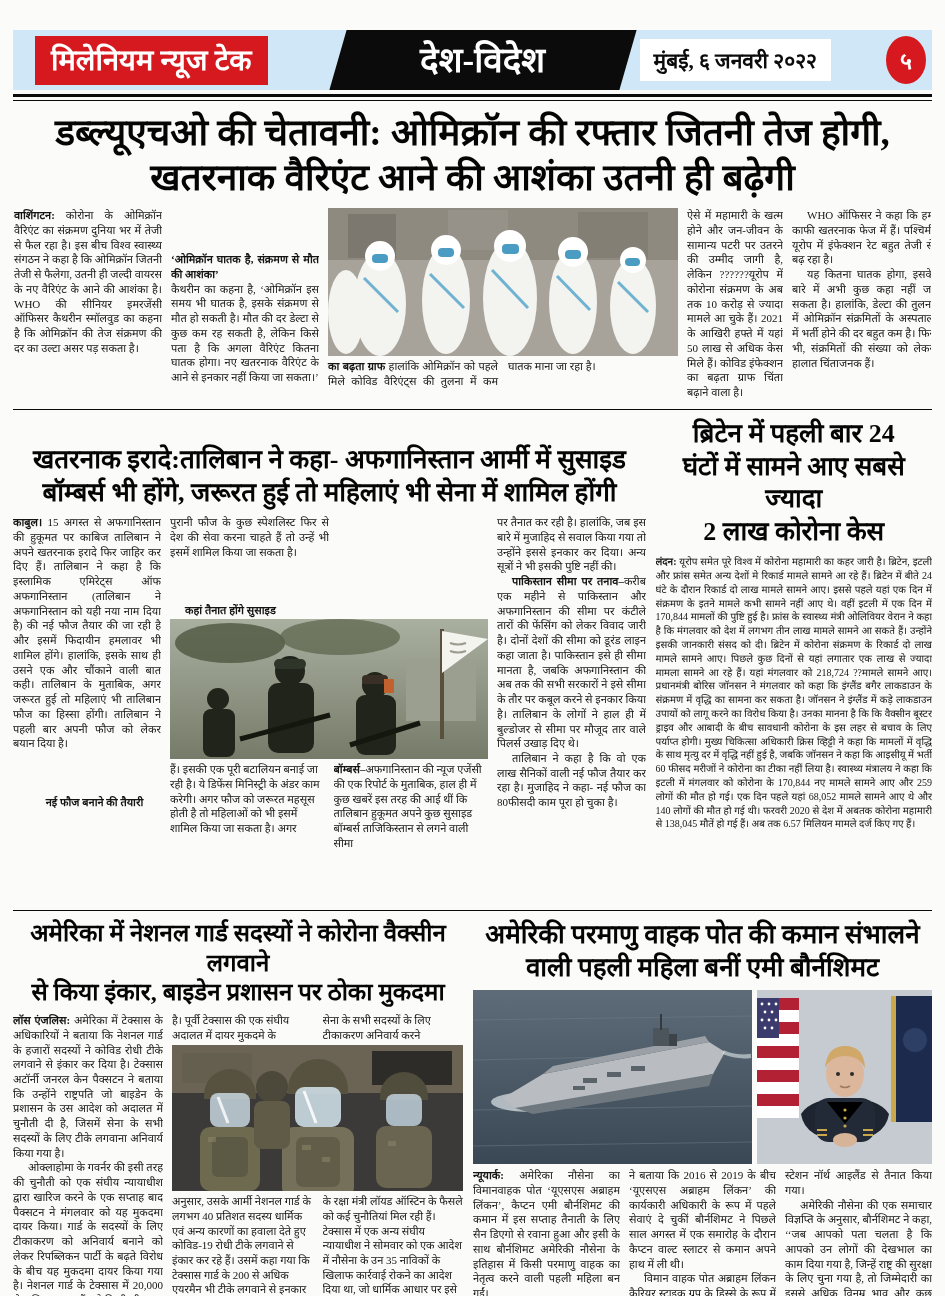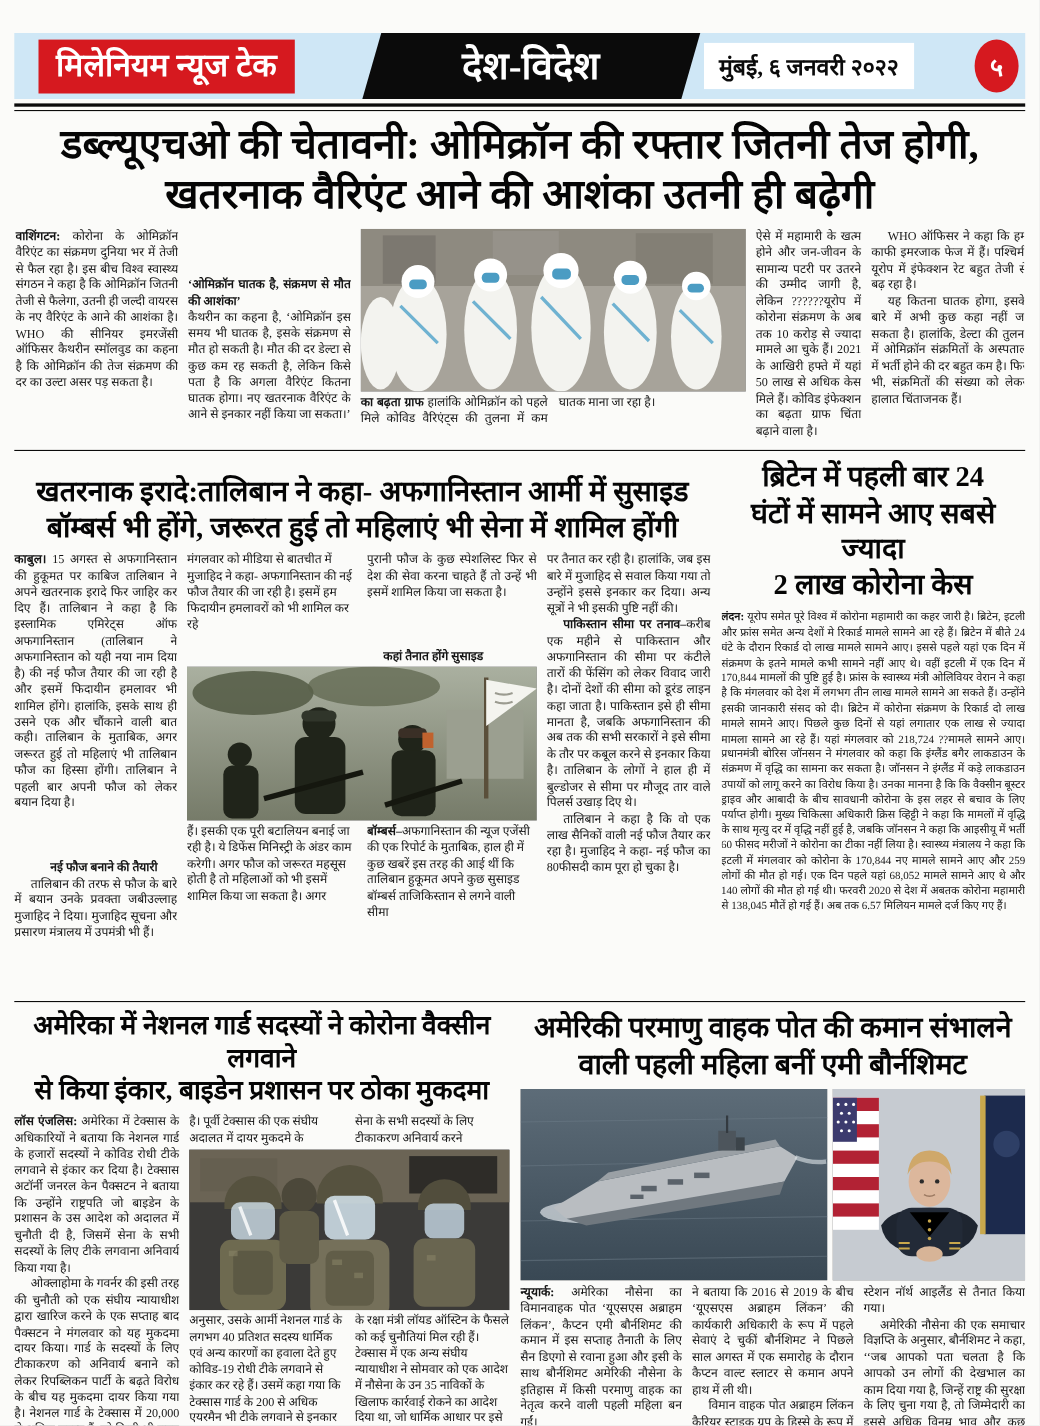--- a/index.html
+++ b/index.html
@@ -38,21 +38,21 @@
   .who-body{display:flex;gap:9px;margin:2px 14px 0;height:198px;overflow:hidden;}
   .w148{width:148px;flex:none;}
   .w96{width:96px;flex:none;}
   .w142{width:142px;flex:none;}
   .who-fig{width:350px;flex:none;margin:0;}
   .photo{background:#888;overflow:hidden;}
   .photo svg{display:block;}
   .who-caption{font-size:11px;line-height:1.3;column-count:2;column-gap:10px;margin-top:3px;text-align:justify;}
 
   
-  .mid-row{display:flex;margin:2px 13px 0;align-items:center;}
+  .mid-row{display:flex;margin:2px 13px 0;align-items:flex-end;}
   .taliban{width:633px;flex:none;}
   .vrule{width:1.5px;background:#0b0b0b;margin:0 4px;}
   .britain{flex:1;overflow:hidden;}
   .tal-body{display:flex;gap:9px;margin-top:2px;height:392px;overflow:hidden;}
   .tal-mid{width:318px;flex:none;display:flex;flex-direction:column;}
   .tal-top,.tal-bottom{display:flex;gap:9px;}
   .tal-top .cell,.tal-bottom .cell{width:50%;overflow:hidden;}
   .tal-top{height:104px;}
   .tal-bottom{flex:1;margin-top:3px;}
   .brit-body{font-size:10px;line-height:1.38;height:352px;overflow:hidden;margin-top:3px;}
@@ -153,46 +153,44 @@
         <figcaption class="who-caption">
           <span class="sub">का बढ़ता ग्राफ</span>
           <span>हालांकि ओमिक्रॉन को पहले मिले कोविड वैरिएंट्स की तुलना में कम घातक माना जा रहा है।</span>
         </figcaption>
       </figure>
       <div class="col w96">
         <p class="p noind">ऐसे में महामारी के खत्म होने और जन-जीवन के सामान्य पटरी पर उतरने की उम्मीद जागी है, लेकिन ??????यूरोप में कोरोना संक्रमण के अब तक 10 करोड़ से ज्यादा मामले आ चुके हैं। 2021 के आखिरी हफ्ते में यहां 50 लाख से अधिक केस मिले हैं। कोविड इंफेक्शन का बढ़ता ग्राफ चिंता बढ़ाने वाला है।</p>
         <p class="p sub">संक्रमितों की संख्या को लेकर हालात चिंताजनक</p>
       </div>
       <div class="col w142">
-        <p class="p">WHO ऑफिसर ने कहा कि हम काफी इमरजाक फेज में हैं। पश्चिमी यूरोप में इंफेक्शन रेट बहुत तेजी से बढ़ रहा है।</p>
+        <p class="p">WHO ऑफिसर ने कहा कि हम काफी खतरनाक फेज में हैं। पश्चिमी यूरोप में इंफेक्शन रेट बहुत तेजी से बढ़ रहा है।</p>
         <p class="p">यह कितना घातक होगा, इसके बारे में अभी कुछ कहा नहीं जा सकता है। हालांकि, डेल्टा की तुलना में ओमिक्रॉन संक्रमितों के अस्पताल में भर्ती होने की दर बहुत कम है। फिर भी, संक्रमितों की संख्या को लेकर हालात चिंताजनक हैं।</p>
       </div>
     </div>
   </section>
 
   <div class="rule-thin"></div>
 
   <div class="mid-row">
     <section class="taliban">
       <h2 class="hl hl-l">
         <span class="line">खतरनाक इरादे:तालिबान ने कहा- अफगानिस्तान आर्मी में सुसाइड</span>
         <span class="line">बॉम्बर्स भी होंगे, जरूरत हुई तो महिलाएं भी सेना में शामिल होंगी</span>
       </h2>
       <div class="tal-body bodytxt">
         <div class="col w148">
           <p class="p noind">
             <span class="dateline">काबुल।</span>
             <span>15 अगस्त से अफगानिस्तान की हुकूमत पर काबिज तालिबान ने अपने खतरनाक इरादे फिर जाहिर कर दिए हैं। तालिबान ने कहा है कि इस्लामिक एमिरेट्स ऑफ अफगानिस्तान (तालिबान ने अफगानिस्तान को यही नया नाम दिया है) की नई फौज तैयार की जा रही है और इसमें फिदायीन हमलावर भी शामिल होंगे। हालांकि, इसके साथ ही उसने एक और चौंकाने वाली बात कही। तालिबान के मुताबिक, अगर जरूरत हुई तो महिलाएं भी तालिबान फौज का हिस्सा होंगी। तालिबान ने पहली बार अपनी फौज को लेकर बयान दिया है।</span>
           </p>
           <p class="p sub center">नई फौज बनाने की तैयारी</p>
-          <p class="p">तालिबान की तरफ से फौज के बारे में बयान उनके प्रवक्ता जबीउल्लाह मुजाहिद ने दिया। मुजाहिद सूचना और प्रसारण मंत्रालय में उपमंत्री भी हैं।</p>
         </div>
         <div class="tal-mid">
           <div class="tal-top">
-            <div class="cell">मंगलवार को मीडिया से बातचीत में मुजाहिद ने कहा- अफगानिस्तान की नई फौज तैयार की जा रही है। इसमें हम फिदायीन हमलावरों को भी शामिल कर रहे</div>
             <div class="cell">
               <p class="p noind">पुरानी फौज के कुछ स्पेशलिस्ट फिर से देश की सेवा करना चाहते हैं तो उन्हें भी इसमें शामिल किया जा सकता है।</p>
               <p class="p sub">कहां तैनात होंगे सुसाइड</p>
             </div>
           </div>
           <div class="photo">
             <svg width="318" height="140" viewBox="0 0 318 140">
               <defs>
                   <linearGradient id="talbg" x1="0" y1="0" x2="0" y2="1">
                 <stop offset="0" stop-color="#aab0a0"></stop>

